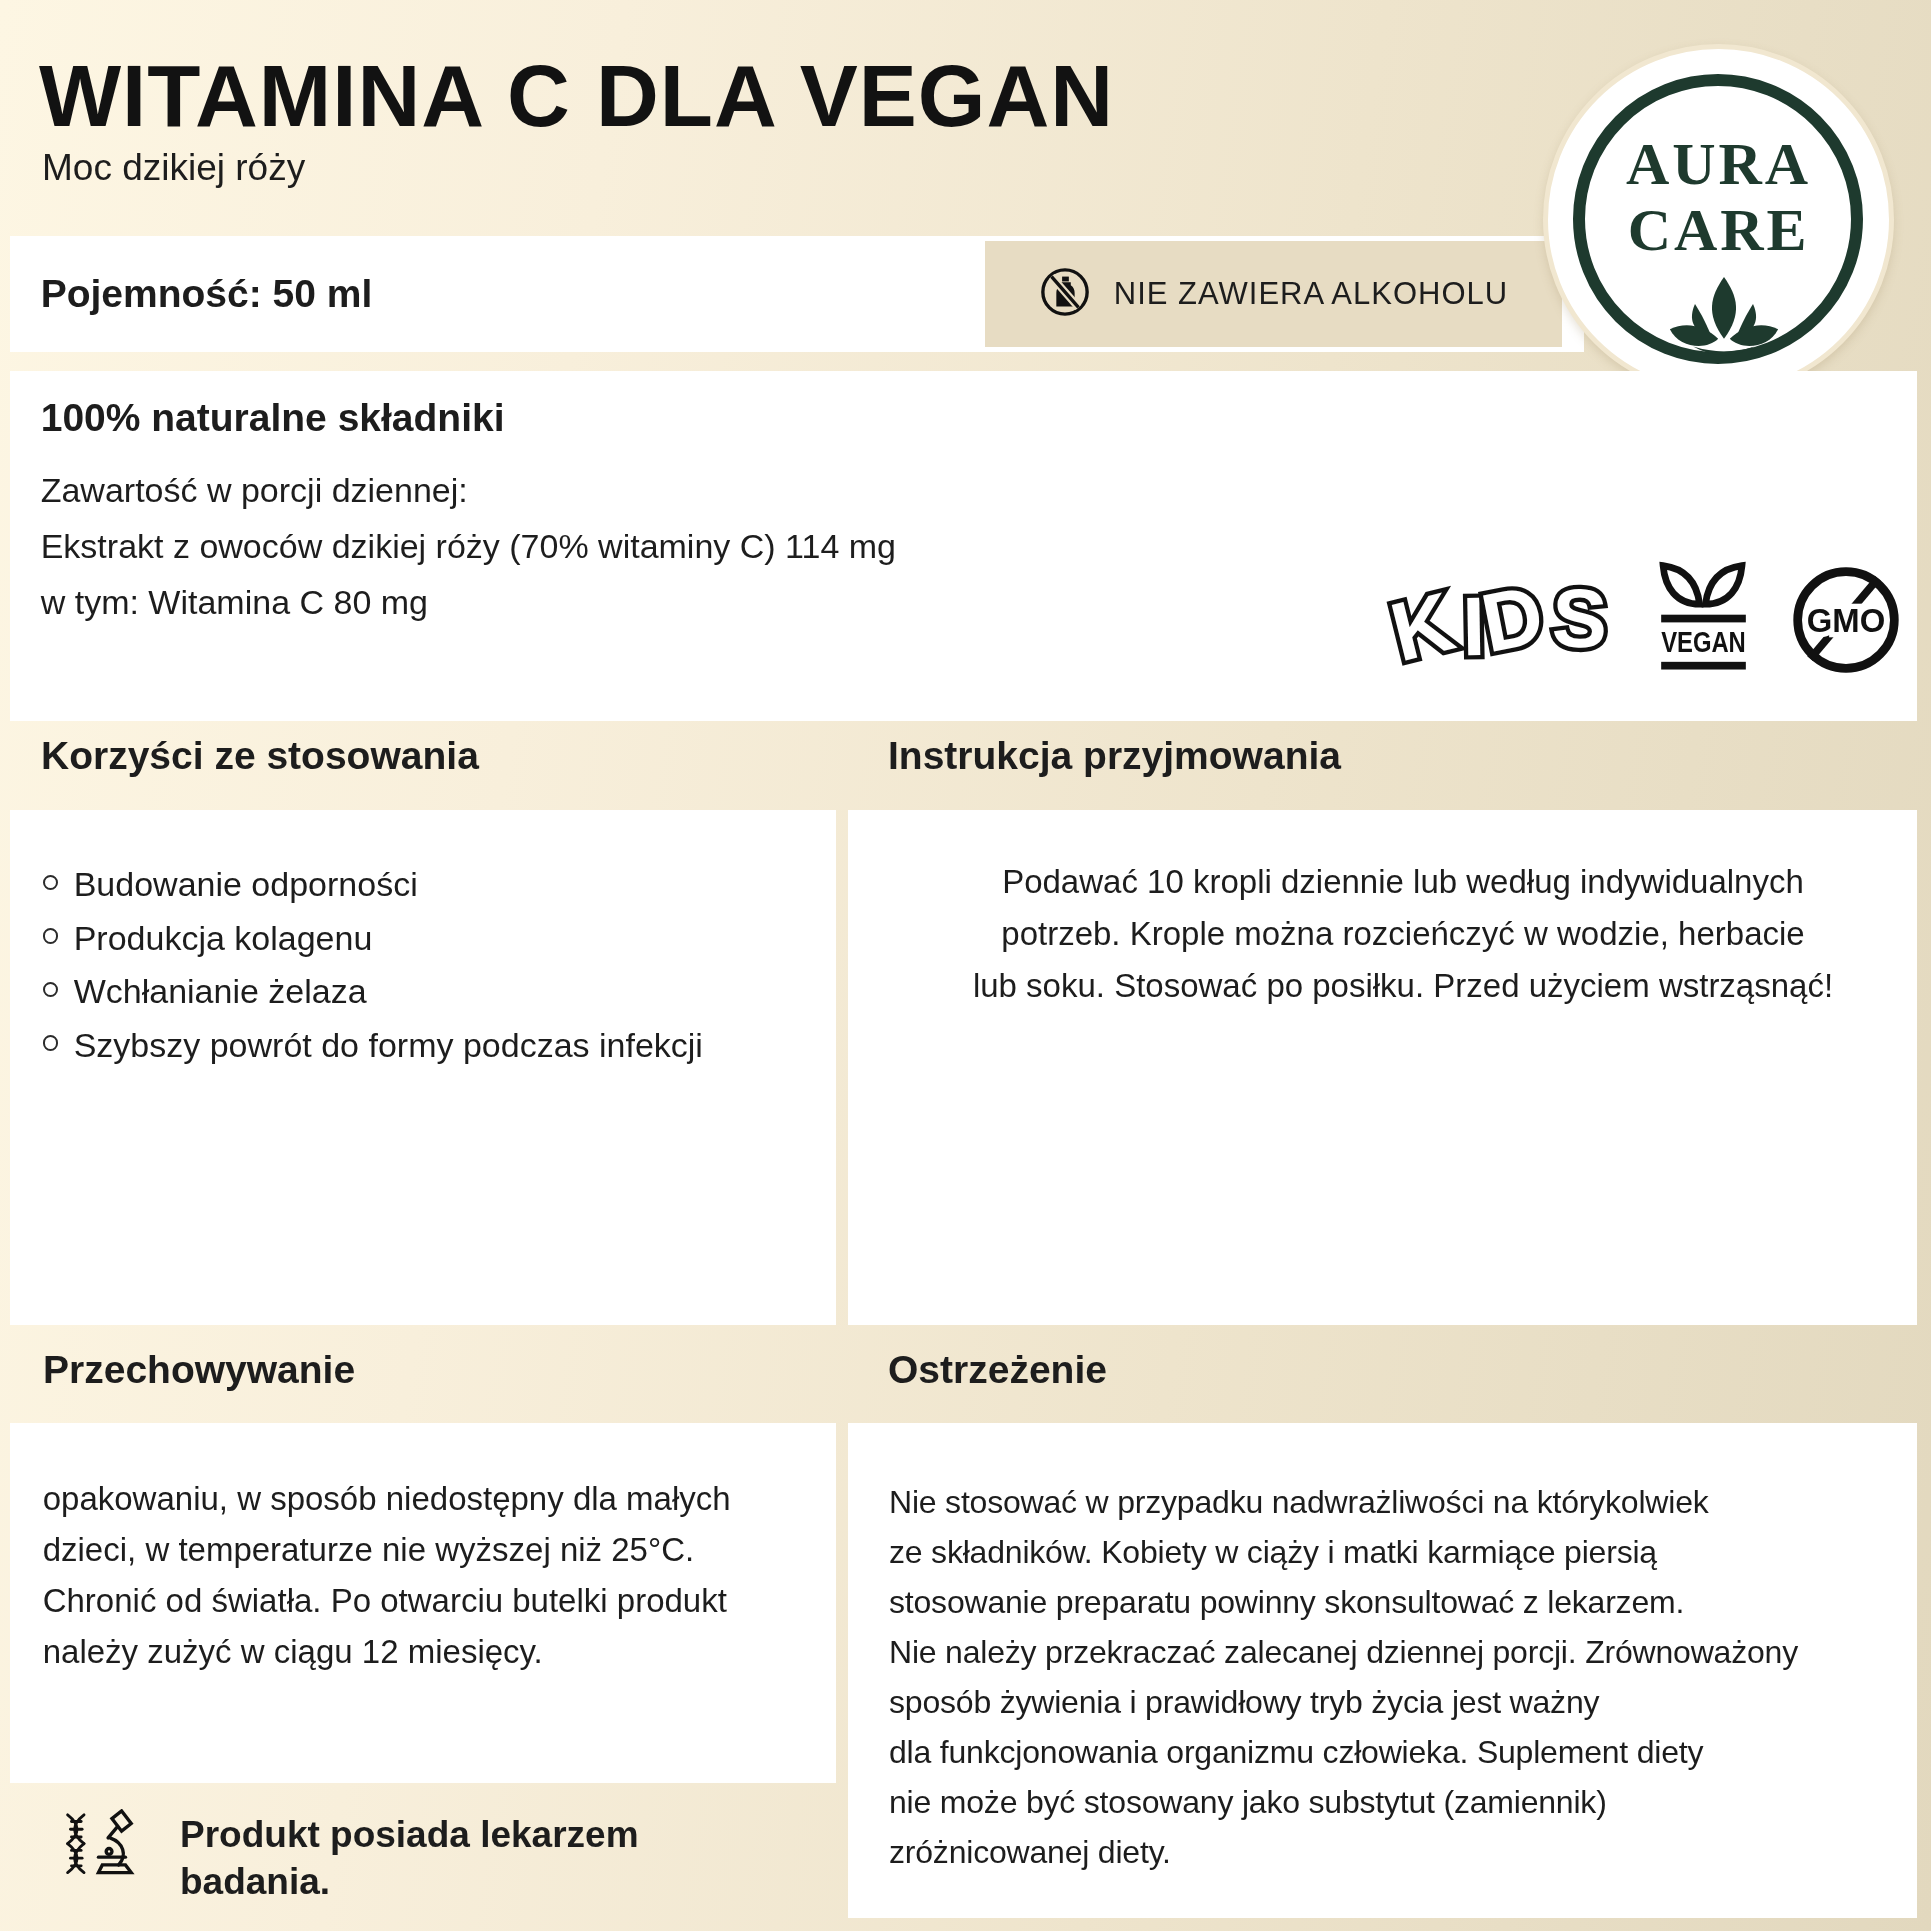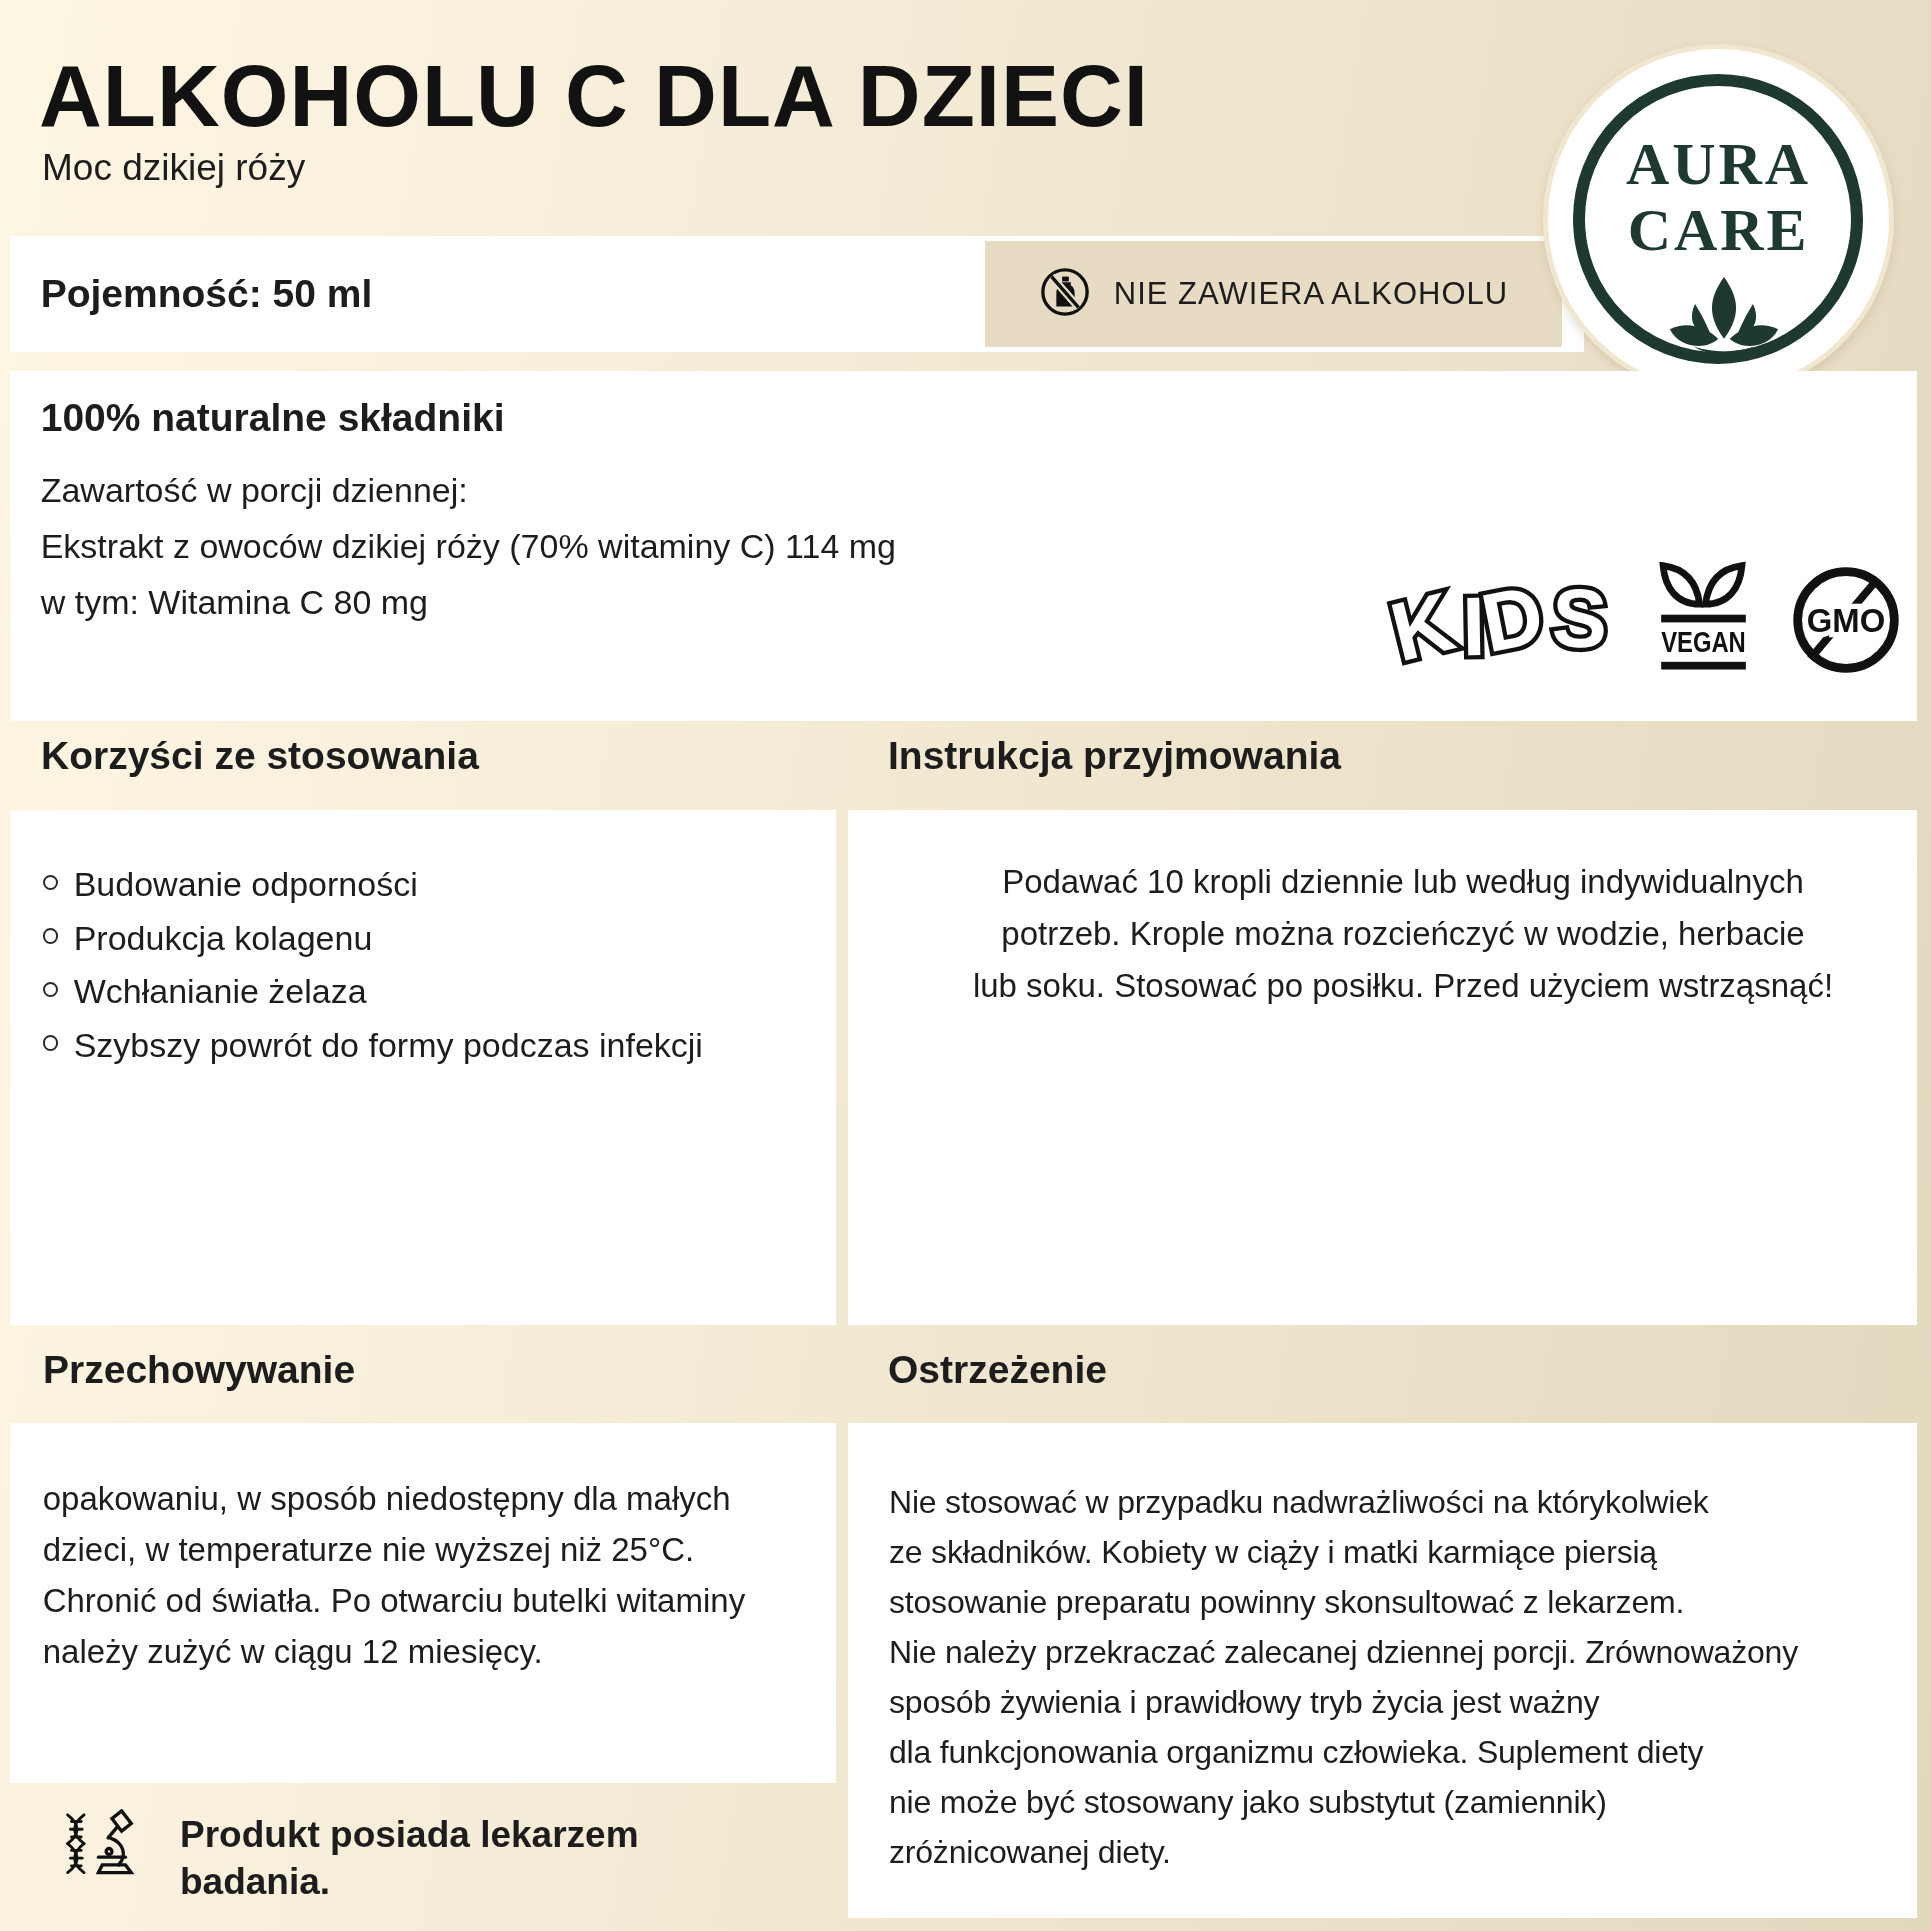--- a/index.html
+++ b/index.html
@@ -38,21 +38,21 @@
   .logo-word.w1{top:81px;}
   .logo-word.w2{top:147px;}
   .logo-lotus{position:absolute;left:118px;top:226px;}
   .badge{position:absolute;}
 </style>
 </head>
 <body>
 
 <div id="canvas">
 
-  <div class="abs title" style="left:39px;top:46px;">ALKOHOLU C DLA DZIECI</div>
+  <div class="abs title" style="left:39px;top:46px;">WITAMINA C DLA VEGAN</div>
   <div class="abs subtitle" style="left:42px;top:147px;">Moc dzikiej róży</div>
 
   <div class="abs capacity-bar">
     <div class="capacity-label">Pojemność: 50 ml</div>
   </div>
 
   <div class="abs noalcohol">
     <span>
       <svg width="52" height="52" viewBox="0 0 54 54">
         <circle cx="27" cy="27" r="23" fill="none" stroke="#111" stroke-width="3.5"></circle>
@@ -134,21 +134,21 @@
     </div>
   </div>
 
   <div class="band-h" style="left:43px;top:1348px;">Przechowywanie</div>
   <div class="band-h" style="left:888px;top:1348px;">Ostrzeżenie</div>
 
   <div class="panel storage-panel">
     <div class="body-lines">
       <div>opakowaniu, w sposób niedostępny dla małych</div>
       <div>dzieci, w temperaturze nie wyższej niż 25°C.</div>
-      <div>Chronić od światła. Po otwarciu butelki witaminy</div>
+      <div>Chronić od światła. Po otwarciu butelki produkt</div>
       <div>należy zużyć w ciągu 12 miesięcy.</div>
     </div>
   </div>
 
   <div class="panel warning-panel">
     <div class="body-lines">
       <div>Nie stosować w przypadku nadwrażliwości na którykolwiek</div>
       <div>ze składników. Kobiety w ciąży i matki karmiące piersią</div>
       <div>stosowanie preparatu powinny skonsultować z lekarzem.</div>
       <div>Nie należy przekraczać zalecanej dziennej porcji. Zrównoważony</div>

